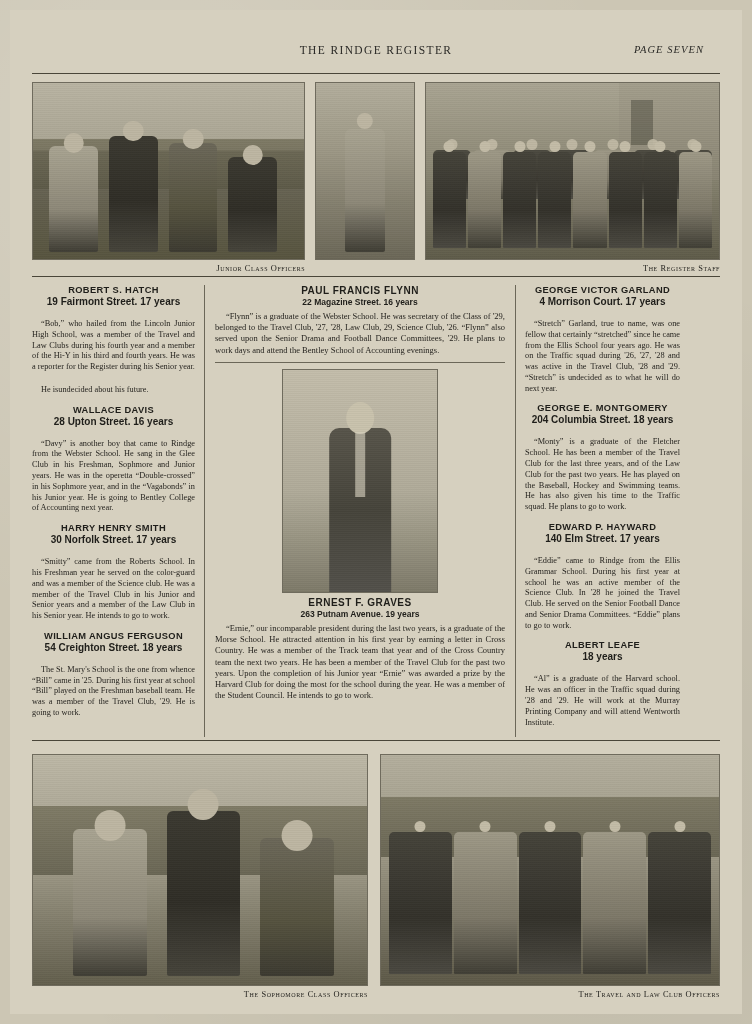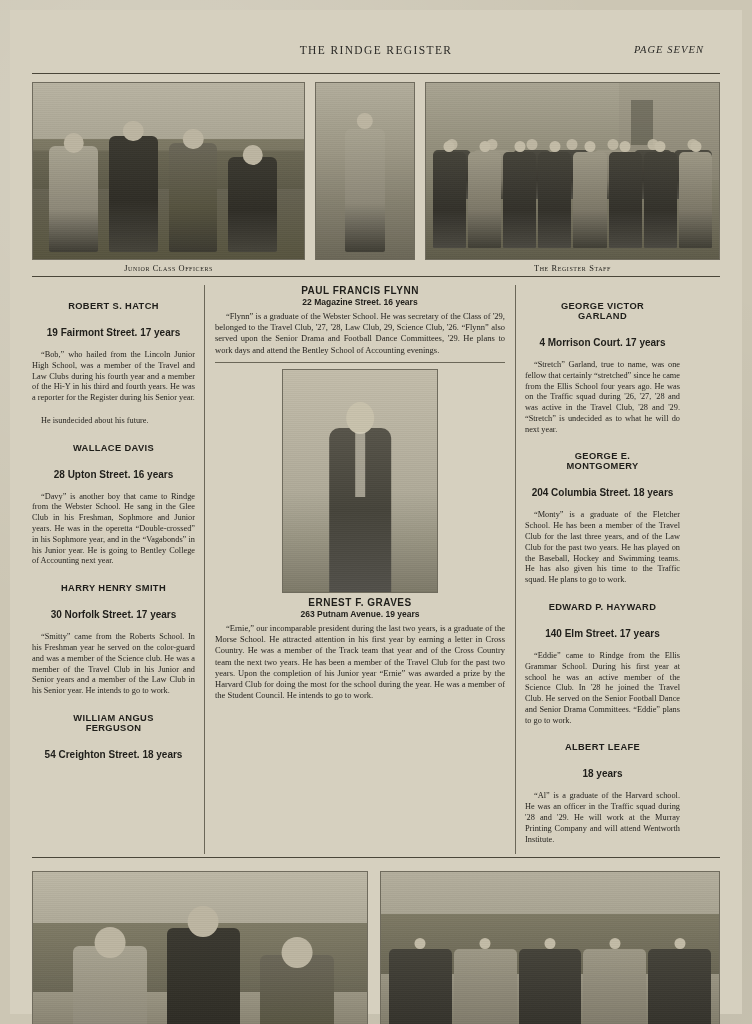--- a/index.html
+++ b/index.html
@@ -72,21 +72,21 @@
     align-items: flex-start;
   }
   .photo-block { position: relative; }
   .photo {
     background: #8f8b7c;
     position: relative;
     overflow: hidden;
     border: 1px solid #6f6b5d;
   }
   .caption {
-    text-align: center;
+    text-align: right;
     font-variant: small-caps;
     font-size: 8.4px;
     letter-spacing: 0.07em;
     color: #24231f;
     padding-top: 4px;
   }
 
   
   .ph-sky {
     position: absolute; left:0; right:0; top:0; bottom:0;
@@ -180,21 +180,21 @@
   }
   .col {
     box-sizing: border-box;
   }
   .col.left  { width: 172px; padding-right: 9px; }
   .col.mid   { width: 312px; padding: 0 10px; border-left: 1px solid #6b6758; border-right: 1px solid #6b6758; }
   .col.right { width: 164px; padding-left: 9px; }
 
   .entry { margin-bottom: 9px; }
   .entry h3 {
-    margin: 16px;
+    margin: 0;
     text-align: center;
     font-size: 9.3px;
     font-weight: bold;
     letter-spacing: 0.04em;
     color: #1f1e1a;
     font-family: "Liberation Sans", sans-serif;
   }
   .entry .sub {
     margin: 1px 0 3px 0;
     text-align: center;
@@ -378,20 +378,21 @@
           <p>“Davy” is another boy that came to Rindge from the Webster School. He sang in the Glee Club in his Freshman, Sophmore and Junior years. He was in the operetta “Double-crossed” in his Sophmore year, and in the “Vagabonds” in his Junior year. He is going to Bentley College of Accounting next year.</p>
         </div>
         <div class="entry">
           <h3>HARRY HENRY SMITH</h3>
           <div class="sub">30 Norfolk Street.   17 years</div>
           <p>“Smitty” came from the Roberts School. In his Freshman year he served on the color-guard and was a member of the Science club. He was a member of the Travel Club in his Junior and Senior years and a member of the Law Club in his Senior year. He intends to go to work.</p>
         </div>
         <div class="entry">
           <h3>WILLIAM ANGUS FERGUSON</h3>
           <div class="sub">54 Creighton Street.   18 years</div>
+          <p>The St. Mary's School is the one from whence “Bill” came in '25. During his first year at school “Bill” played on the Freshman baseball team. He was a member of the Travel Club, '29. He is going to work.</p>
         </div>
       </div>
 
       <div class="col mid">
         <div class="mid-head">
           <h3>PAUL FRANCIS FLYNN</h3>
           <div class="sub">22 Magazine Street.   16 years</div>
         </div>
         <p class="lead">“Flynn” is a graduate of the Webster School. He was secretary of the Class of '29, belonged to the Travel Club, '27, '28, Law Club, 29, Science Club, '26. “Flynn” also served upon the Senior Drama and Football Dance Committees, '29. He plans to work days and attend the Bentley School of Accounting evenings.</p>
 

